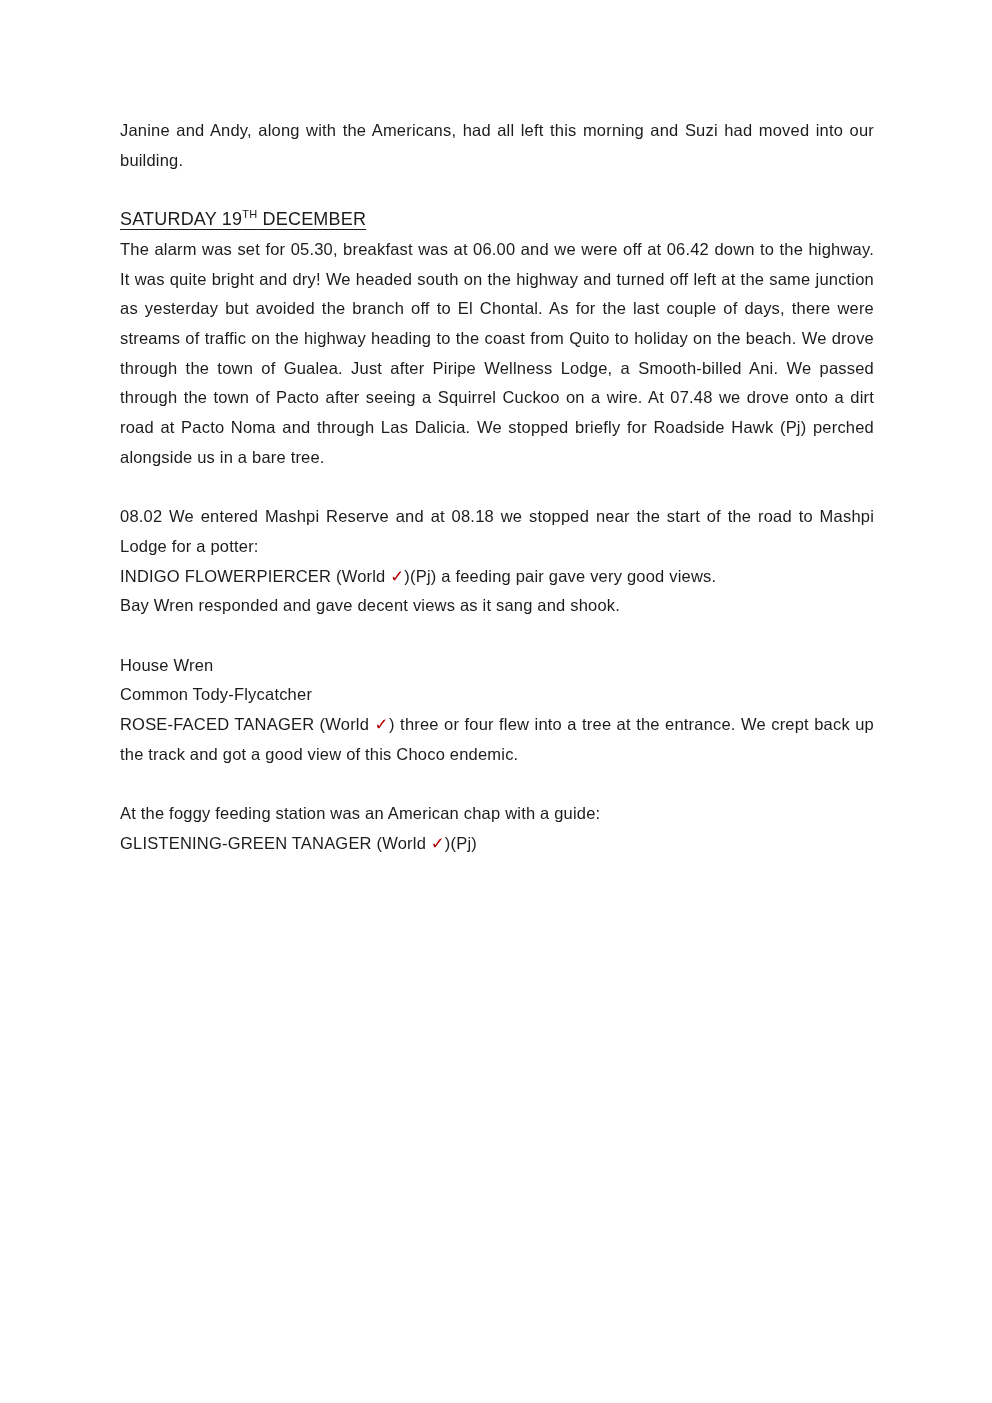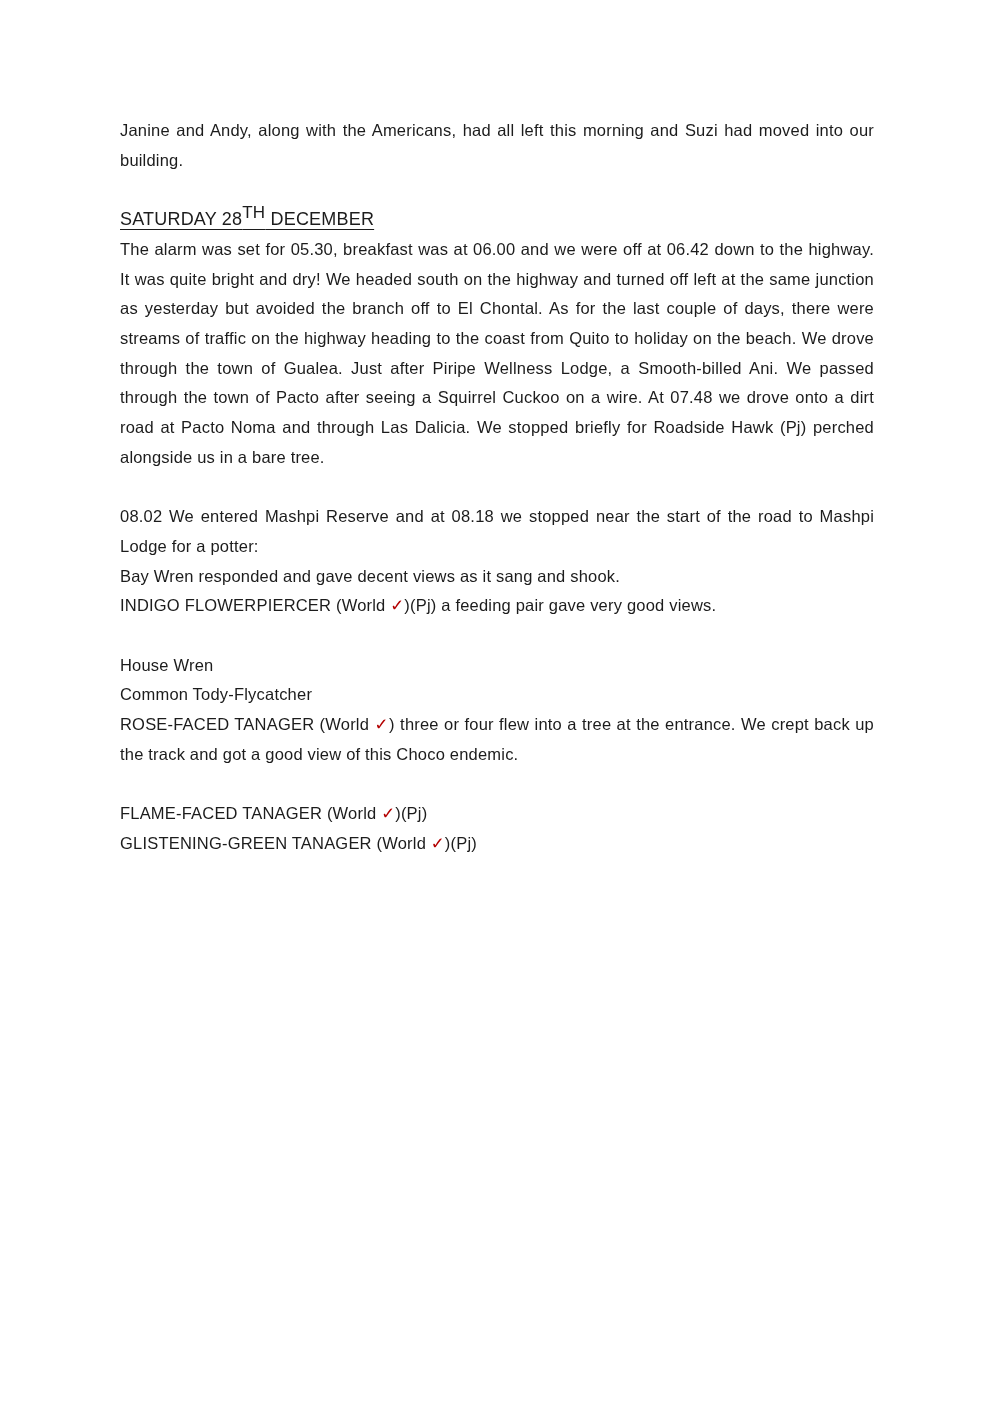--- a/index.html
+++ b/index.html
@@ -38,38 +38,38 @@
     height: 29.7px;
   }
   .u {
     text-underline-offset: 3px;
   }
   .check {
     color: var(--check, #b30000);
     font-weight: bold;
   }
   sup {
-    font-size: 17px;
+    font-size: 11px;
     line-height: 0;
   }
 </style>
 </head>
 <body>
 
 <div class="page">
   <div class="doc" id="doc">
       <div class="block body"><span>Janine and Andy, along with the Americans, had all left this morning and Suzi had moved into our building.</span></div>
       <div class="block spacer"></div>
-      <div class="block heading"><span>SATURDAY 28</span><sup>TH</sup><span> DECEMBER</span></div>
+      <div class="block heading"><span>SATURDAY 19</span><sup>TH</sup><span> DECEMBER</span></div>
       <div class="block body"><span>The alarm was set for 05.30, breakfast was at 06.00 and we were off at 06.42 down to the highway. It was quite bright and dry! We headed south on the highway and turned off left at the same junction as yesterday but avoided the branch off to El Chontal. As for the last couple of days, there were streams of traffic on the highway heading to the coast from Quito to holiday on the beach. We drove through the town of Gualea. Just after Piripe Wellness Lodge, a </span><span class="u">Smooth-billed Ani</span><span>. We passed through the town of Pacto after seeing a </span><span class="u">Squirrel Cuckoo</span><span> on a wire. At 07.48 we drove onto a dirt road at Pacto Noma and through Las Dalicia. We stopped briefly for </span><span class="u">Roadside Hawk</span><span> (Pj) perched alongside us in a bare tree.</span></div>
       <div class="block spacer"></div>
       <div class="block body"><span>08.02 We entered Mashpi Reserve and at 08.18 we stopped near the start of the road to Mashpi Lodge for a potter:</span></div>
+      <div class="block body"><span class="u">INDIGO FLOWERPIERCER</span><span> (World </span><span class="check">✓</span><span>)(Pj) a feeding pair gave very good views.</span></div>
       <div class="block body"><span class="u">Bay Wren</span><span> responded and gave decent views as it sang and shook.</span></div>
-      <div class="block body"><span class="u">INDIGO FLOWERPIERCER</span><span> (World </span><span class="check">✓</span><span>)(Pj) a feeding pair gave very good views.</span></div>
       <div class="block spacer"></div>
       <div class="block body"><span class="u">House Wren</span></div>
       <div class="block body"><span class="u">Common Tody-Flycatcher</span></div>
       <div class="block body"><span class="u">ROSE-FACED TANAGER</span><span> (World </span><span class="check">✓</span><span>) three or four flew into a tree at the entrance. We crept back up the track and got a good view of this Choco endemic.</span></div>
       <div class="block spacer"></div>
-      <div class="block body"><span class="u">FLAME-FACED TANAGER</span><span> (World </span><span class="check">✓</span><span>)(Pj)</span></div>
+      <div class="block body"><span>At the foggy feeding station was an American chap with a guide:</span></div>
       <div class="block body"><span class="u">GLISTENING-GREEN TANAGER</span><span> (World </span><span class="check">✓</span><span>)(Pj)</span></div>
     </div>
 </div>
 
 </body></html>

